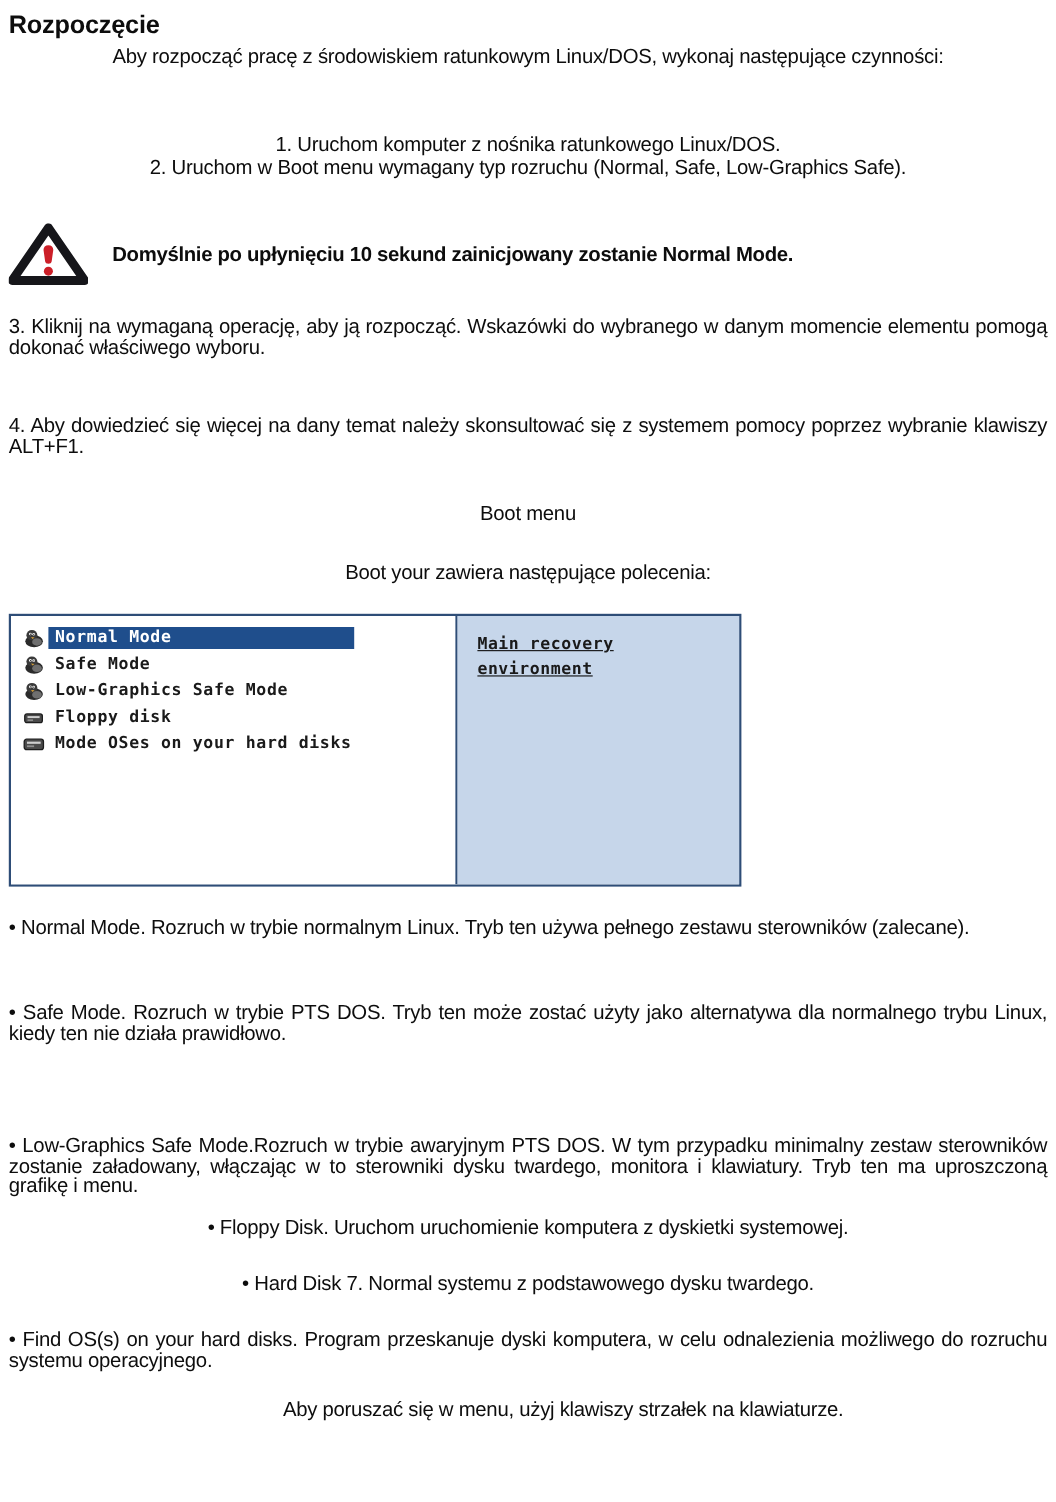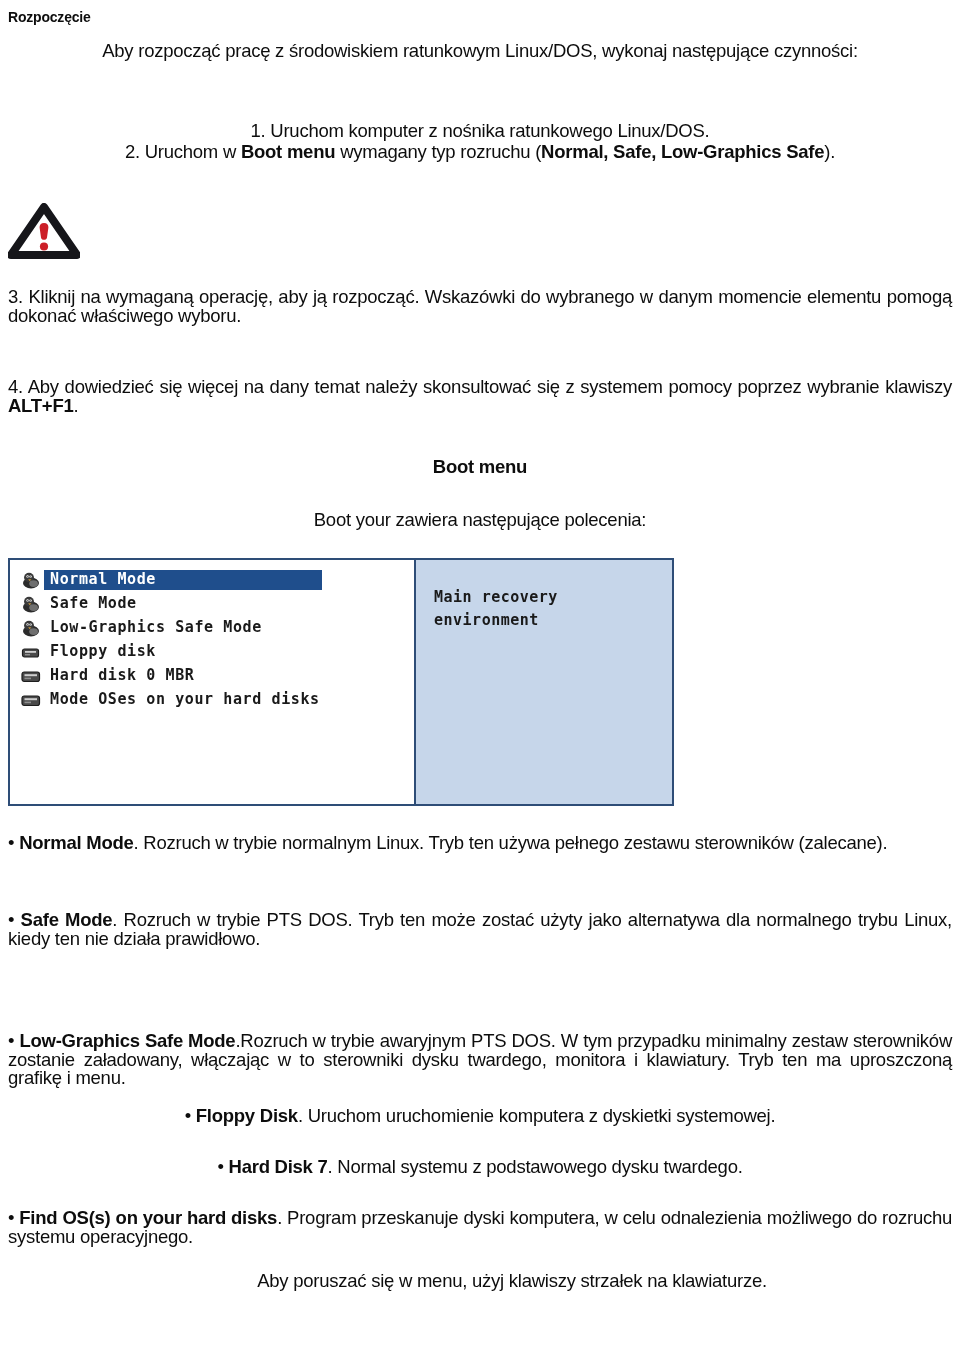--- a/index.html
+++ b/index.html
@@ -23,36 +23,36 @@
   }
   .inner {
     position: absolute;
     left: 8px;
     top: 0;
     width: 944px;
   }
 
   
   .h-title {
-    font-size: 14px;
+    font-size: 23px;
     font-weight: bold;
     letter-spacing: -0.2px;
     line-height: 1.05;
     margin: 4px 0 0 0;
   }
   .para {
     font-size: 18.5px;
     line-height: 1.0;
     letter-spacing: -0.25px;
     margin: 0;
     text-align: justify;
     text-justify: inter-word;
   }
   .para.noj { text-align: center; }
-  .b { font-weight: bold; }
+  .b { font-weight: normal; }
 
   
   .blk { position: absolute; left: 0; width: 944px; }
 
   
   .note {
     position: absolute;
     left: 0;
     width: 944px;
     display: flex;
@@ -90,21 +90,22 @@
     flex: 0 0 406px;
     background: #ffffff;
     border-right: 2px solid #2e4d77;
     box-sizing: border-box;
     padding: 8px 0 0 0;
   }
   .bm-right {
     flex: 1 1 auto;
     background: #c6d6ea;
     box-sizing: border-box;
-    padding: 26px 0 0 18px;
+    padding: 14px 0 0 18px;
+    text-decoration: underline;
   }
   .bm-item {
     display: flex;
     align-items: center;
     height: 24px;
     padding-left: 10px;
   }
   .bm-item .bm-label {
     font-family: "DejaVu Sans Mono", "Liberation Mono", monospace;
     font-size: 15px;
@@ -161,20 +162,21 @@
     </div>
 
     <div class="note" style="top:203px;">
       <span class="warn-icon">
         <svg viewBox="0 0 72 56" width="72" height="56" aria-hidden="true">
           <path d="M36 4 L69 52 L3 52 Z" fill="none" stroke="#16161a" stroke-width="8" stroke-linejoin="round"></path>
           <path d="M36 20 C33 20 31.4 22 31.6 24.4 L33 34.5 C33.2 36 34.4 36.8 36 36.8 C37.6 36.8 38.8 36 39 34.5 L40.4 24.4 C40.6 22 39 20 36 20 Z" fill="#cc1f28"></path>
           <circle cx="36" cy="43.5" r="4.1" fill="#cc1f28"></circle>
         </svg>
       </span>
+      <span class="note-text">Domyślnie po upłynięciu 10 sekund zainicjowany zostanie Normal Mode.</span>
     </div>
 
     <div class="blk" style="top:288px;">
       <p class="para"><span>3.</span><span> Kliknij na wymaganą operację, aby ją rozpocząć. Wskazówki do wybranego w danym momencie elementu pomogą dokonać właściwego wyboru.</span></p>
     </div>
 
     <div class="blk" style="top:378px;">
       <p class="para"><span>4.</span><span> Aby dowiedzieć się więcej na dany temat należy skonsultować się z systemem pomocy poprzez wybranie klawiszy </span><span class="b">ALT+F1</span><span>.</span></p>
     </div>
 
@@ -241,30 +243,20 @@
           <span class="bm-ico">
             <svg viewBox="0 0 22 18" width="22" height="18" aria-hidden="true">
               <rect x="2.5" y="6" width="16" height="8" rx="2" fill="#4a4a4a" stroke="#1d1d1d" stroke-width="1.2"></rect>
               <rect x="5" y="8" width="11" height="1.8" fill="#cfcfcf"></rect>
               <rect x="5" y="11" width="5" height="1.4" fill="#8f8f8f"></rect>
             </svg>
           </span>
           <span class="bm-label">Floppy disk</span>
         </div>
 
-        <div class="bm-item">
-          <span class="bm-ico">
-            <svg viewBox="0 0 22 18" width="22" height="18" aria-hidden="true">
-              <rect x="2" y="5" width="17.5" height="9.5" rx="2.2" fill="#4a4a4a" stroke="#1d1d1d" stroke-width="1.2"></rect>
-              <rect x="4.5" y="7.2" width="12.5" height="2" fill="#cfcfcf"></rect>
-              <rect x="4.5" y="10.6" width="6.5" height="1.6" fill="#8f8f8f"></rect>
-            </svg>
-          </span>
-          <span class="bm-label">Hard disk 0 MBR</span>
-        </div>
 
         <div class="bm-item">
           <span class="bm-ico">
             <svg viewBox="0 0 22 18" width="22" height="18" aria-hidden="true">
               <rect x="2" y="5" width="17.5" height="9.5" rx="2.2" fill="#4a4a4a" stroke="#1d1d1d" stroke-width="1.2"></rect>
               <rect x="4.5" y="7.2" width="12.5" height="2" fill="#cfcfcf"></rect>
               <rect x="4.5" y="10.6" width="6.5" height="1.6" fill="#8f8f8f"></rect>
             </svg>
           </span>
           <span class="bm-label">Mode OSes on your hard disks</span>

